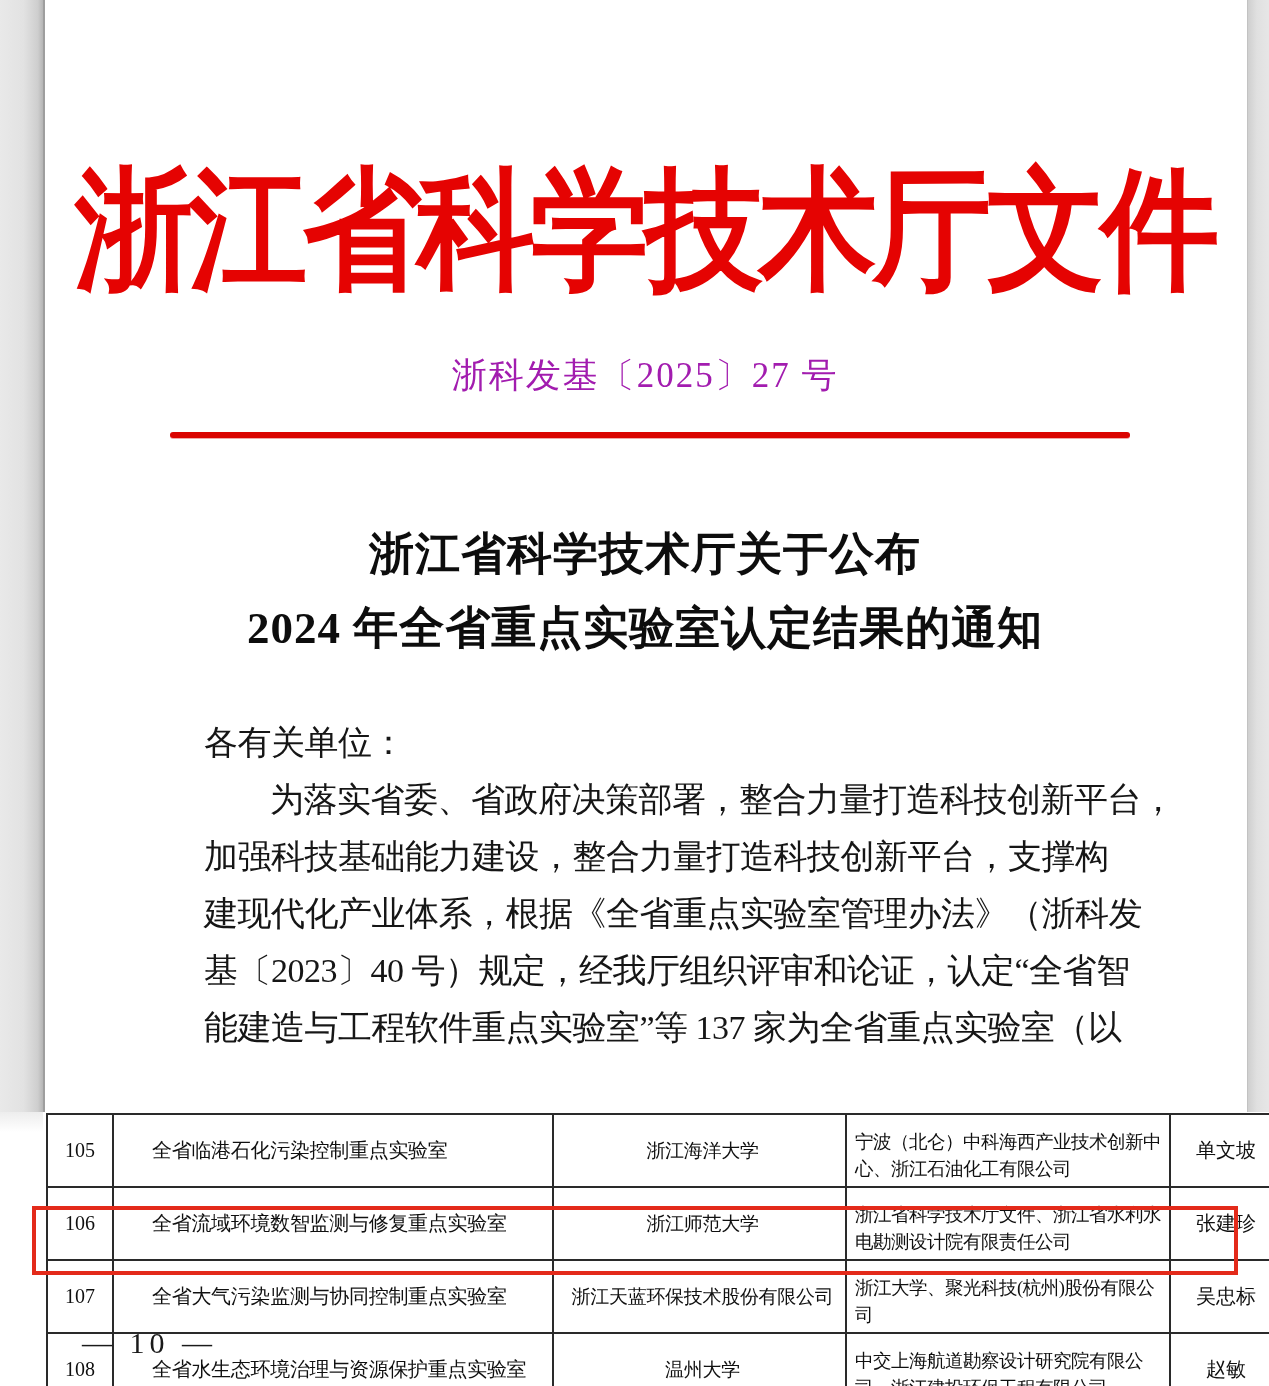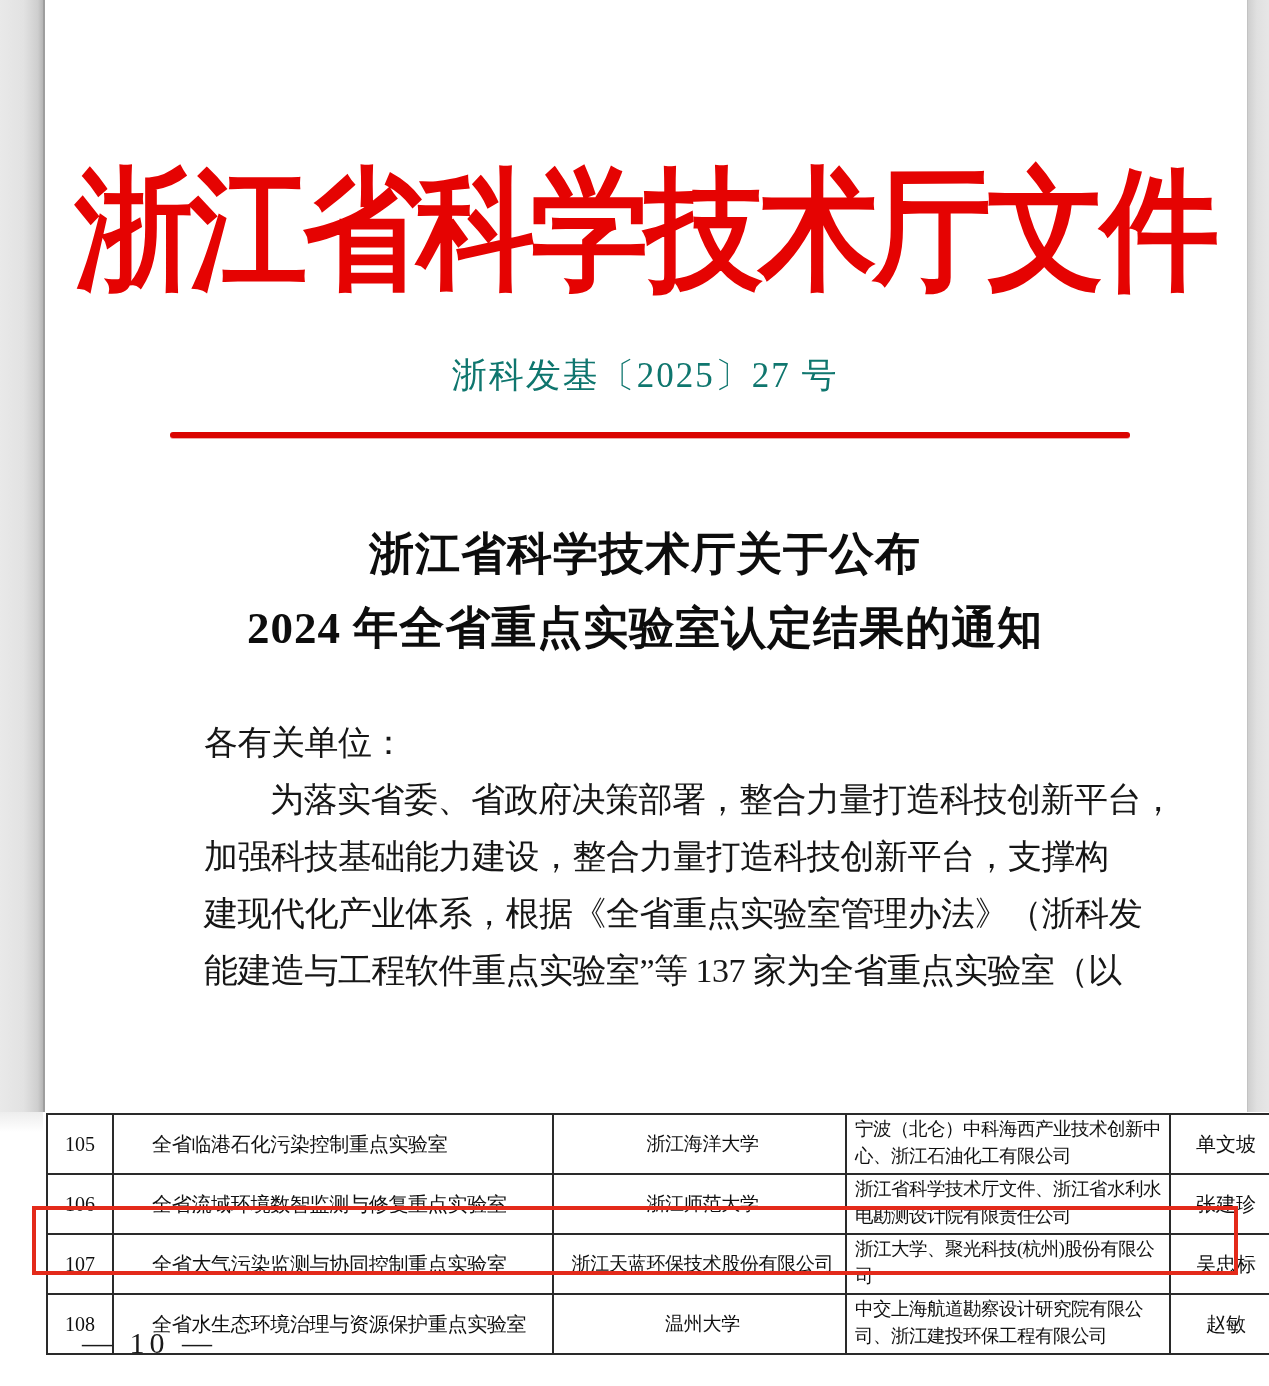--- a/index.html
+++ b/index.html
@@ -23,21 +23,21 @@
     background:linear-gradient(180deg,#ededed,#ffffff);
   }
   
   .header-title{
     position:absolute;left:45px;top:142px;width:1200px;text-align:center;
     font-size:118px;font-weight:bold;color:#e50302;letter-spacing:-4px;
     transform:scaleY(1.12);transform-origin:center top;white-space:nowrap;
   }
   .doc-number{
     position:absolute;left:45px;top:352px;width:1200px;text-align:center;
-    font-size:35px;letter-spacing:2px;color:#0f766e;
+    font-size:35px;letter-spacing:2px;color:#a21caf;
   }
   .red-rule{
     position:absolute;left:170px;top:432px;width:960px;height:6px;
     background:#da0400;border-radius:3px;box-shadow:0 1px 0 rgba(218,4,0,.35);
   }
   .notice-line{
     position:absolute;left:45px;width:1200px;text-align:center;
     font-size:45px;font-weight:bold;color:#0d0d0d;letter-spacing:1px;white-space:nowrap;
   }
   .notice-1{top:524px;}
@@ -54,21 +54,21 @@
     position:absolute;left:46px;top:1113px;width:1169px;height:200px;
     border-collapse:collapse;table-layout:fixed;background:#ffffff;
   }
   .results-table td{
     border:2px solid #2a2a2a;vertical-align:middle;
     font-size:20px;color:#101010;padding:0;overflow:hidden;
   }
   .results-table .c-no{width:64px;text-align:center;}
   .results-table .c-lab{width:400px;text-align:left;padding-left:38px;letter-spacing:-0.3px;white-space:nowrap;margin-top:8px;}
   .results-table .c-org{width:285px;text-align:center;padding-left:6px;font-size:19px;letter-spacing:-0.3px;}
-  .results-table .c-partner{width:310px;text-align:left;padding:1px 4px 3px 8px;font-size:18.5px;line-height:27px;letter-spacing:-0.5px;word-break:break-all;}
+  .results-table .c-partner{width:310px;text-align:left;padding:14px 4px 3px 8px;font-size:18.5px;line-height:27px;letter-spacing:-0.5px;word-break:break-all;}
   .results-table .c-name{width:110px;text-align:center;}
   .r-105{height:53px;} .r-106{height:44px;} .r-107{height:57px;} .r-108{height:46px;}
   
   .highlight-box{
     position:absolute;left:32px;top:1206px;width:1198px;height:61px;
     border:4px solid #e32a1a;z-index:6;pointer-events:none;background:transparent;
   }
   .page-number{
     position:absolute;left:82px;top:1326px;font-size:30px;letter-spacing:5px;color:#1a1a1a;
   }
@@ -89,20 +89,21 @@
   <div class="red-rule"></div>
 
   <div class="notice-line notice-1">浙江省科学技术厅关于公布</div>
   <div class="notice-line notice-2">2024 年全省重点实验室认定结果的通知</div>
 
   <div class="body-block">
     <div class="body-line">各有关单位：</div>
     <div class="body-line indent">为落实省委、省政府决策部署，整合力量打造科技创新平台，</div>
     <div class="body-line">加强科技基础能力建设，整合力量打造科技创新平台，支撑构</div>
     <div class="body-line">建现代化产业体系，根据《全省重点实验室管理办法》（浙科发</div>
+    <div class="body-line">基〔2023〕40 号）规定，经我厅组织评审和论证，认定“全省智</div>
     <div class="body-line">能建造与工程软件重点实验室”等 137 家为全省重点实验室（以</div>
   </div>
 
   <table class="results-table">
     <tbody>
       <tr class="r-105">
         <td class="c-no">105</td>
         <td class="c-lab">全省临港石化污染控制重点实验室</td>
         <td class="c-org">浙江海洋大学</td>
         <td class="c-partner">宁波（北仑）中科海西产业技术创新中心、浙江石油化工有限公司</td>

